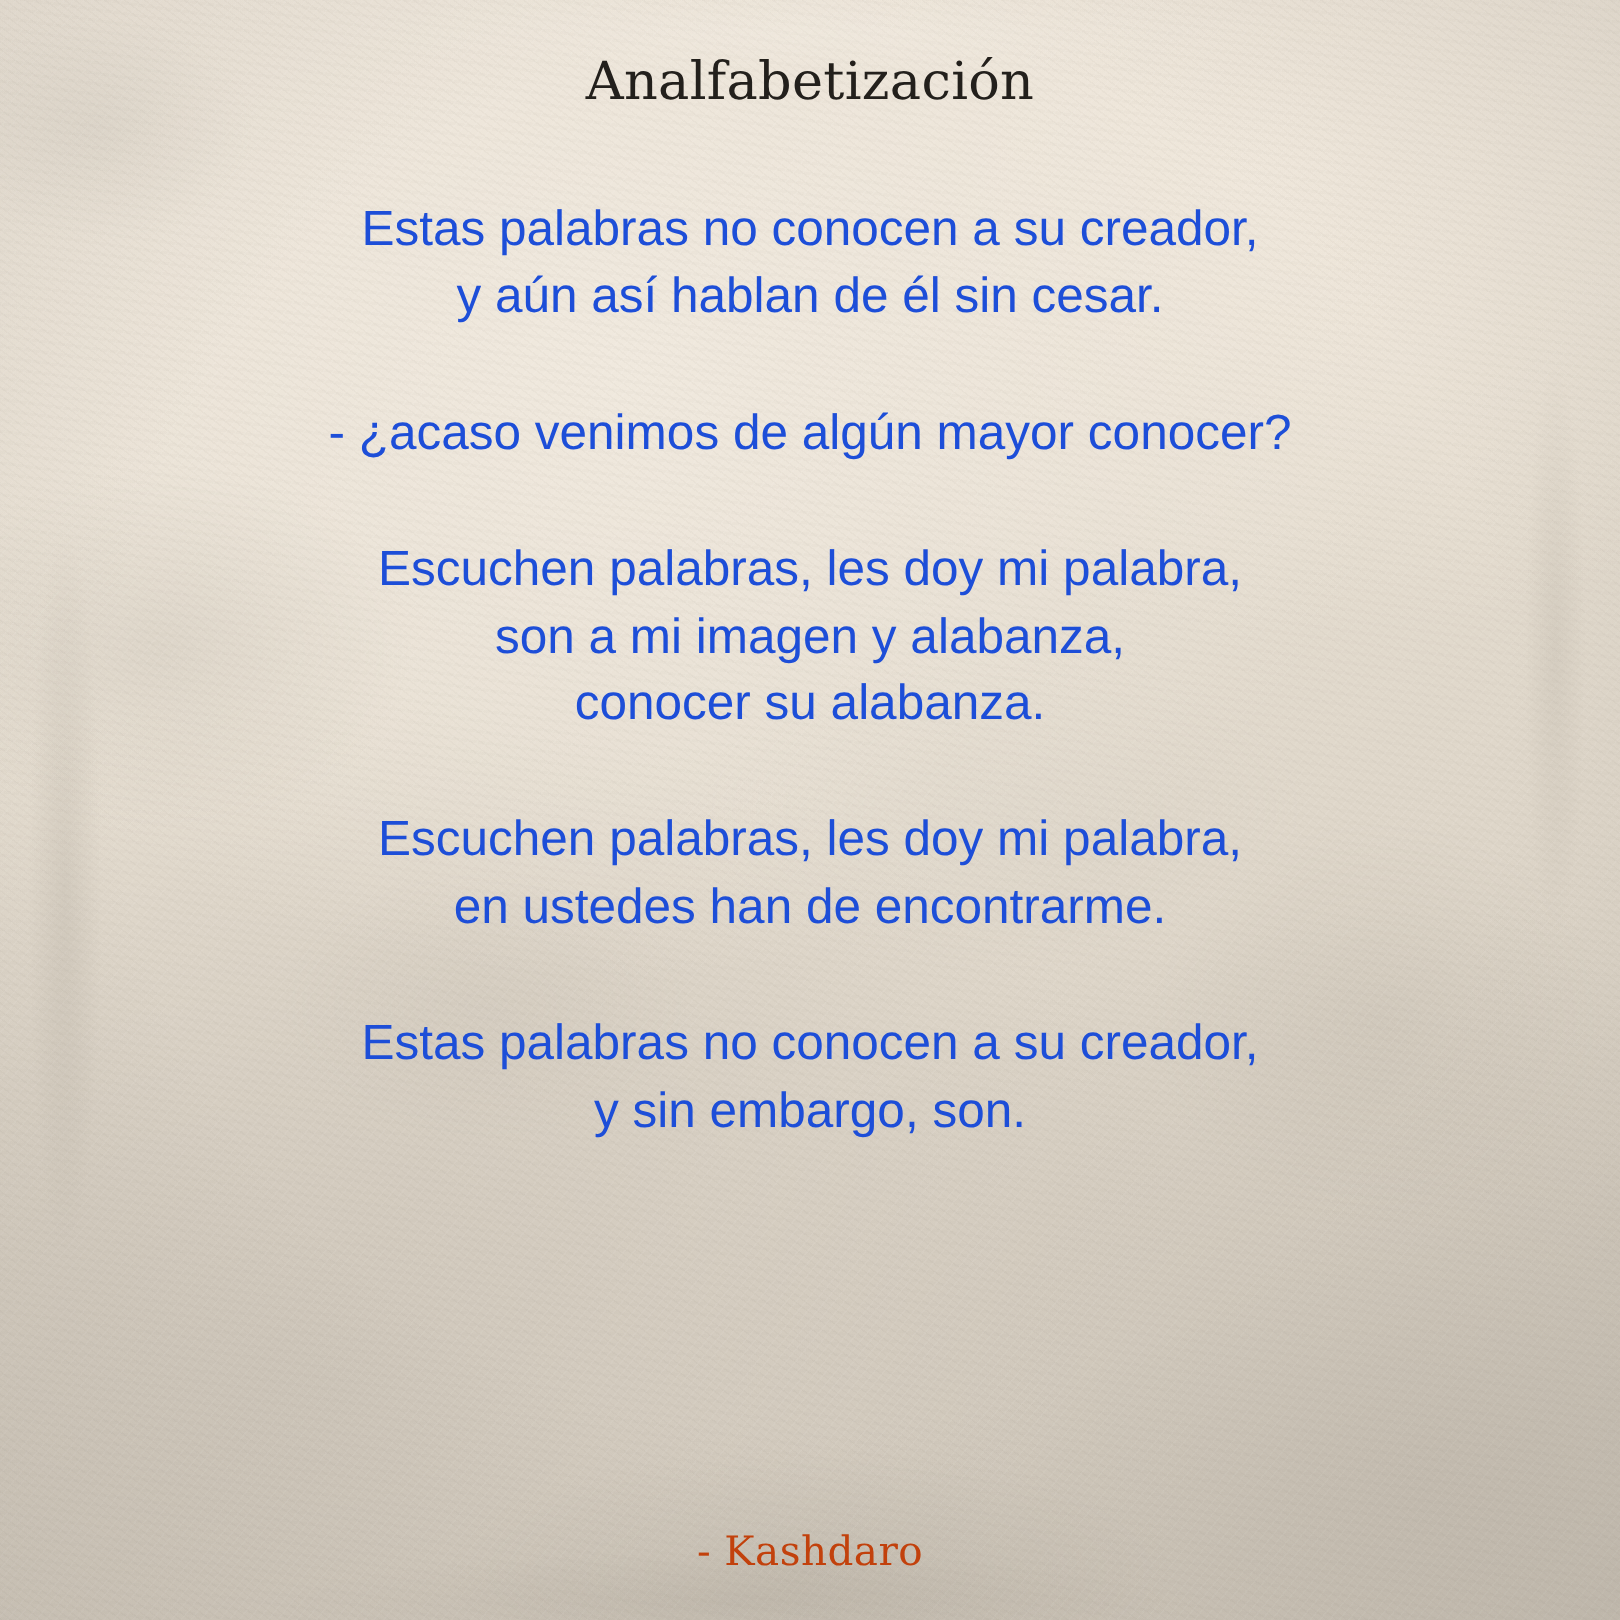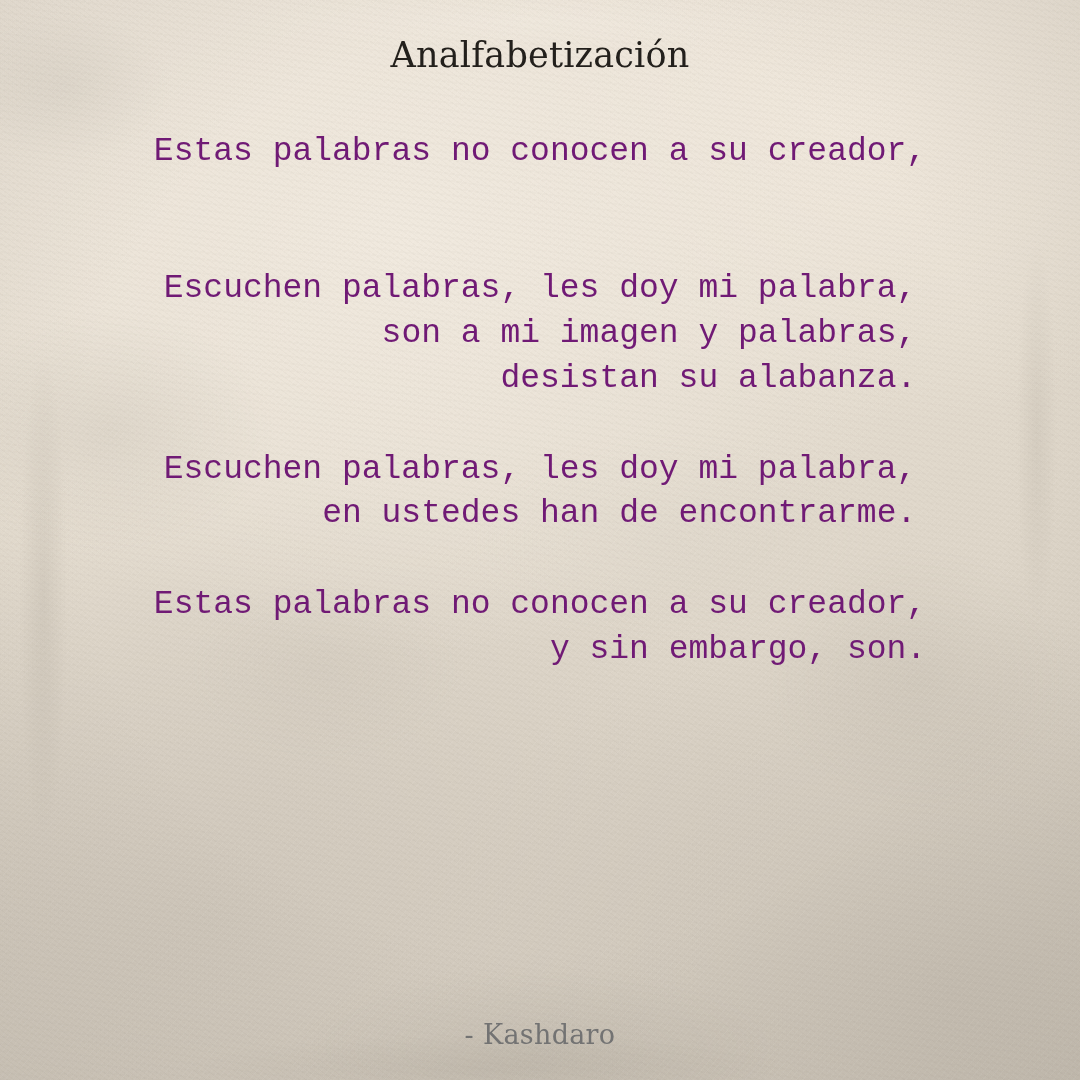--- a/index.html
+++ b/index.html
@@ -105,33 +105,33 @@
   .stanza {
     margin-bottom: 46px;
     text-align: center;
   }
 
   .stanza:last-child {
     margin-bottom: 0;
   }
 
   .line {
-    font-family: Liberation Mono, monospace;
+    font-family: Liberation Sans, sans-serif;
     font-size: 33px;
     line-height: 1.36;
-    color: #701a75;
-    text-align: right;
+    color: #1d4ed8;
+    text-align: center;
     white-space: pre;
   }
 
   .signature {
     margin-top: auto;
     font-family: "DejaVu Serif", serif;
     font-size: 27px;
-    color: #737373;
+    color: #c2410c;
     text-align: center;
     padding-bottom: 4px;
     letter-spacing: 0.3px;
   }
 </style>
 </head>
 <body>
 
 <div class="poem-card">
 
@@ -142,29 +142,31 @@
   <div class="texture-layer tex-vignette"></div>
 
   <div class="content">
 
     <h1 class="poem-title">Analfabetización</h1>
 
     <div class="stanzas">
 
       <div class="stanza">
         <div class="line">Estas palabras no conocen a su creador,</div>
+        <div class="line">y aún así hablan de él sin cesar.</div>
       </div>
 
       <div class="stanza">
+        <div class="line">- ¿acaso venimos de algún mayor conocer?</div>
       </div>
 
       <div class="stanza">
         <div class="line">Escuchen palabras, les doy mi palabra,</div>
-        <div class="line">son a mi imagen y palabras,</div>
-        <div class="line">desistan su alabanza.</div>
+        <div class="line">son a mi imagen y alabanza,</div>
+        <div class="line">conocer su alabanza.</div>
       </div>
 
       <div class="stanza">
         <div class="line">Escuchen palabras, les doy mi palabra,</div>
         <div class="line">en ustedes han de encontrarme.</div>
       </div>
 
       <div class="stanza">
         <div class="line">Estas palabras no conocen a su creador,</div>
         <div class="line">y sin embargo, son.</div>

